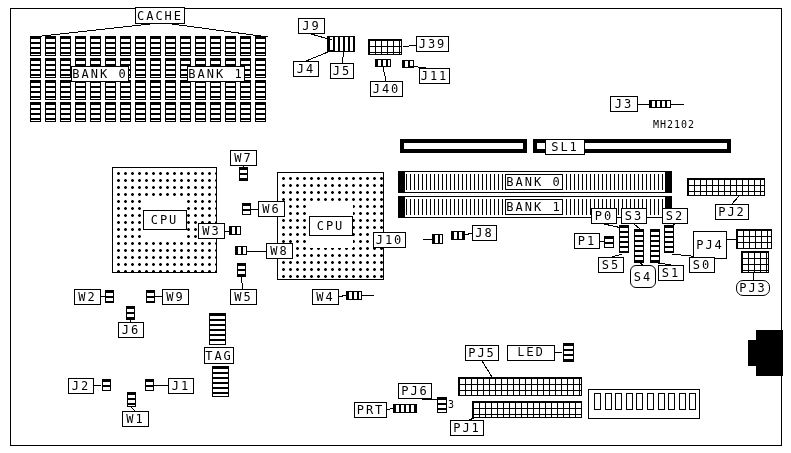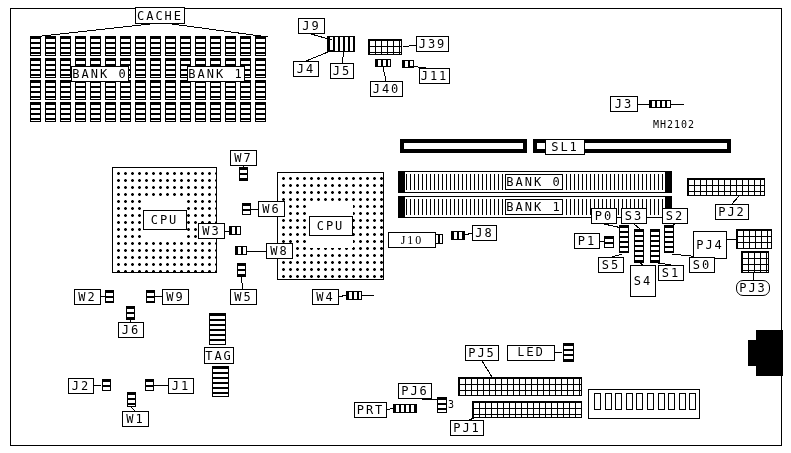--- a/index.html
+++ b/index.html
@@ -242,21 +242,21 @@
 
   <div class="abs lbl" style="left:230px;top:150px;width:27px;height:16px;">W7</div>
   <div class="abs lbl" style="left:258px;top:201px;width:27px;height:16px;">W6</div>
   <div class="abs lbl" style="left:198px;top:223px;width:27px;height:16px;">W3</div>
   <div class="abs lbl" style="left:266px;top:243px;width:27px;height:16px;">W8</div>
   <div class="abs lbl" style="left:230px;top:289px;width:27px;height:16px;">W5</div>
   <div class="abs lbl" style="left:312px;top:289px;width:27px;height:16px;">W4</div>
   <div class="abs lbl" style="left:74px;top:289px;width:27px;height:16px;">W2</div>
   <div class="abs lbl" style="left:162px;top:289px;width:27px;height:16px;">W9</div>
   <div class="abs lbl" style="left:118px;top:322px;width:26px;height:16px;">J6</div>
-  <div class="abs lbl" style="left:388px;top:232px;width:48px;height:16px;font-family:Liberation Serif, serif;">J10</div>
+  <div class="abs lbl" style="left:373px;top:232px;width:33px;height:16px;">J10</div>
   <div class="abs lbl" style="left:472px;top:225px;width:25px;height:16px;">J8</div>
   <div class="abs lbl" style="left:204px;top:347px;width:30px;height:17px;">TAG</div>
 
   <div class="abs lbl" style="left:68px;top:378px;width:26px;height:16px;">J2</div>
   <div class="abs lbl" style="left:168px;top:378px;width:26px;height:16px;">J1</div>
   <div class="abs lbl" style="left:122px;top:411px;width:27px;height:16px;">W1</div>
   <div class="abs lbl" style="left:354px;top:402px;width:33px;height:16px;">PRT</div>
   <div class="abs lbl" style="left:398px;top:383px;width:34px;height:16px;">PJ6</div>
   <div class="abs txt" style="left:448px;top:400px;">3</div>
   <div class="abs lbl" style="left:465px;top:345px;width:34px;height:16px;">PJ5</div>
@@ -264,17 +264,17 @@
   <div class="abs lbl" style="left:450px;top:420px;width:34px;height:16px;">PJ1</div>
 
   <div class="abs lbl" style="left:715px;top:204px;width:34px;height:16px;">PJ2</div>
   <div class="abs lbl" style="left:693px;top:231px;width:34px;height:28px;">PJ4</div>
   <div class="abs lbl" style="left:736px;top:280px;width:34px;height:16px;border-radius:7px;">PJ3</div>
   <div class="abs lbl" style="left:591px;top:208px;width:26px;height:16px;">P0</div>
   <div class="abs lbl" style="left:621px;top:208px;width:26px;height:16px;">S3</div>
   <div class="abs lbl" style="left:662px;top:208px;width:26px;height:16px;">S2</div>
   <div class="abs lbl" style="left:574px;top:233px;width:26px;height:16px;">P1</div>
   <div class="abs lbl" style="left:598px;top:257px;width:26px;height:16px;">S5</div>
-  <div class="abs lbl" style="left:630px;top:265px;width:26px;height:32px;">S4</div>
+  <div class="abs lbl" style="left:630px;top:265px;width:26px;height:23px;border-radius:6px;">S4</div>
   <div class="abs lbl" style="left:658px;top:265px;width:26px;height:16px;">S1</div>
   <div class="abs lbl" style="left:689px;top:257px;width:26px;height:16px;">S0</div>
 
 </div>
 
 </body></html>

